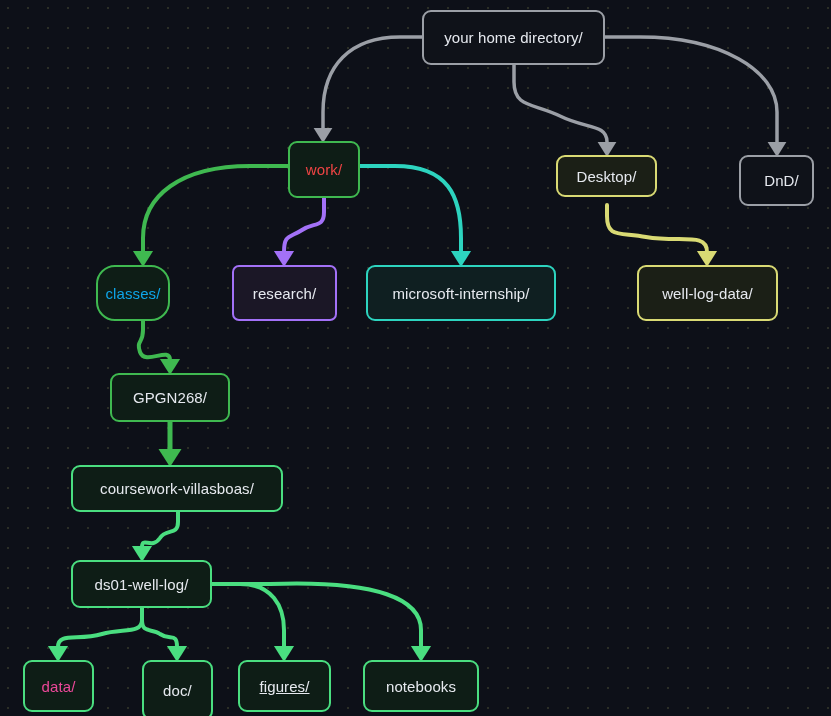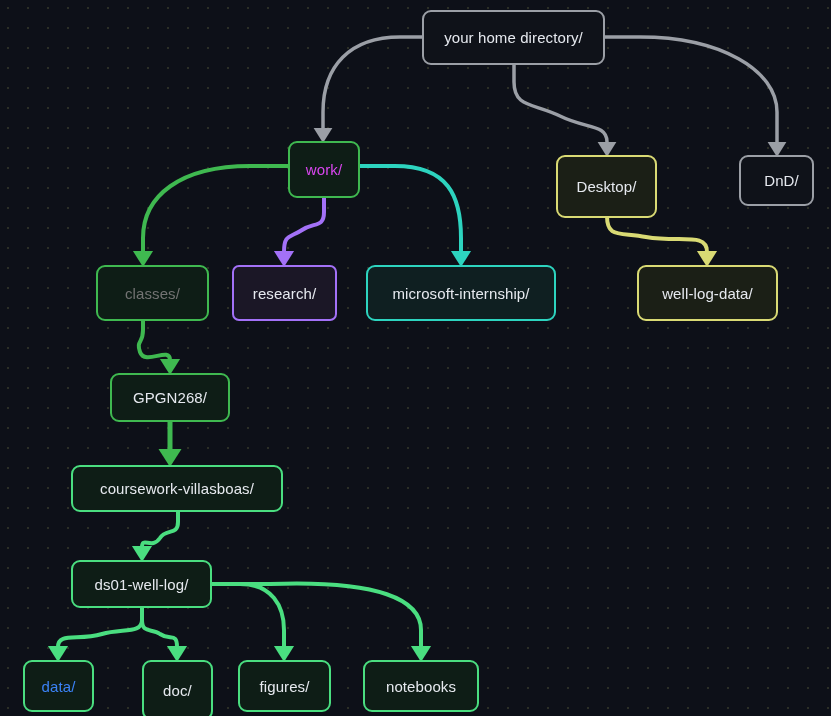--- a/index.html
+++ b/index.html
@@ -87,57 +87,57 @@
         <polygon points="166.92,646 187.08,646 177,662" fill="#4ade80"></polygon>
         <polygon points="273.92,646 294.08,646 284,662" fill="#4ade80"></polygon>
         <polygon points="410.92,646 431.08,646 421,662" fill="#4ade80"></polygon>
       </g>
   </svg>
 
   <div id="nodes">
       <div class="node" style="left: 422px; top: 10px; width: 183px; height: 55px; border-color: rgb(155, 159, 166); background: rgb(15, 18, 25); color: rgb(230, 233, 239);">
         <span class="node-label">your home directory/</span>
       </div>
-      <div class="node" style="left: 288px; top: 141px; width: 72px; height: 57px; border-color: rgb(63, 185, 80); background: rgb(14, 29, 22); color: #d946ef;">
+      <div class="node" style="left: 288px; top: 141px; width: 72px; height: 57px; border-color: rgb(63, 185, 80); background: rgb(14, 29, 22); color: #ef4444;">
         <span class="node-label">work/</span>
       </div>
-      <div class="node" style="left: 556px; top: 155px; width: 101px; height: 63px; border-color: rgb(217, 218, 116); background: rgb(27, 31, 22); color: rgb(230, 233, 239);">
+      <div class="node" style="left: 556px; top: 155px; width: 101px; height: 42px; border-color: rgb(217, 218, 116); background: rgb(27, 31, 22); color: rgb(230, 233, 239);">
         <span class="node-label">Desktop/</span>
       </div>
       <div class="node" style="left: 739px; top: 155px; width: 75px; height: 51px; border-color: rgb(155, 159, 166); background: rgb(15, 18, 25); color: rgb(230, 233, 239); padding-left: 10px;">
         <span class="node-label">DnD/</span>
       </div>
-      <div class="node" style="left: 96px; top: 265px; width: 113px; height: 56px; border-color: rgb(63, 185, 80); background: rgb(14, 29, 22); color: #737373;">
+      <div class="node" style="left: 96px; top: 265px; width: 74px; height: 56px; border-color: rgb(63, 185, 80); background: rgb(14, 29, 22); color: #0ea5e9; border-radius: 19px;">
         <span class="node-label">classes/</span>
       </div>
       <div class="node" style="left: 232px; top: 265px; width: 105px; height: 56px; border-color: rgb(163, 113, 247); background: rgb(27, 23, 38); color: rgb(230, 233, 239); border-radius: 7px;">
         <span class="node-label">research/</span>
       </div>
       <div class="node" style="left: 366px; top: 265px; width: 190px; height: 56px; border-color: rgb(45, 212, 191); background: rgb(15, 31, 33); color: rgb(230, 233, 239);">
         <span class="node-label">microsoft-internship/</span>
       </div>
       <div class="node" style="left: 637px; top: 265px; width: 141px; height: 56px; border-color: rgb(217, 218, 116); background: rgb(27, 31, 22); color: rgb(230, 233, 239);">
         <span class="node-label">well-log-data/</span>
       </div>
       <div class="node" style="left: 110px; top: 373px; width: 120px; height: 49px; border-color: rgb(63, 185, 80); background: rgb(14, 29, 22); color: rgb(230, 233, 239);">
         <span class="node-label">GPGN268/</span>
       </div>
       <div class="node" style="left: 71px; top: 465px; width: 212px; height: 47px; border-color: rgb(74, 222, 128); background: rgb(14, 29, 22); color: rgb(230, 233, 239); text-align: center;">
         <span class="node-label">coursework-villasboas/</span>
       </div>
       <div class="node" style="left: 71px; top: 560px; width: 141px; height: 48px; border-color: rgb(74, 222, 128); background: rgb(14, 29, 22); color: rgb(230, 233, 239);">
         <span class="node-label">ds01-well-log/</span>
       </div>
-      <div class="node" style="left: 23px; top: 660px; width: 71px; height: 52px; border-color: rgb(74, 222, 128); background: rgb(14, 29, 22); color: #3b82f6; text-align: right;">
+      <div class="node" style="left: 23px; top: 660px; width: 71px; height: 52px; border-color: rgb(74, 222, 128); background: rgb(14, 29, 22); color: #ec4899; text-align: right;">
         <span class="node-label">data/</span>
       </div>
       <div class="node" style="left: 142px; top: 660px; width: 71px; height: 60px; border-color: rgb(74, 222, 128); background: rgb(14, 29, 22); color: rgb(230, 233, 239);">
         <span class="node-label">doc/</span>
       </div>
-      <div class="node" style="left: 238px; top: 660px; width: 93px; height: 52px; border-color: rgb(74, 222, 128); background: rgb(14, 29, 22); color: rgb(230, 233, 239);">
+      <div class="node" style="left: 238px; top: 660px; width: 93px; height: 52px; border-color: rgb(74, 222, 128); background: rgb(14, 29, 22); color: rgb(230, 233, 239); text-decoration: underline;">
         <span class="node-label">figures/</span>
       </div>
       <div class="node" style="left: 363px; top: 660px; width: 116px; height: 52px; border-color: rgb(74, 222, 128); background: rgb(14, 29, 22); color: rgb(230, 233, 239);">
         <span class="node-label">notebooks</span>
       </div>
     </div>
 
 </div>
 
 </body></html>

